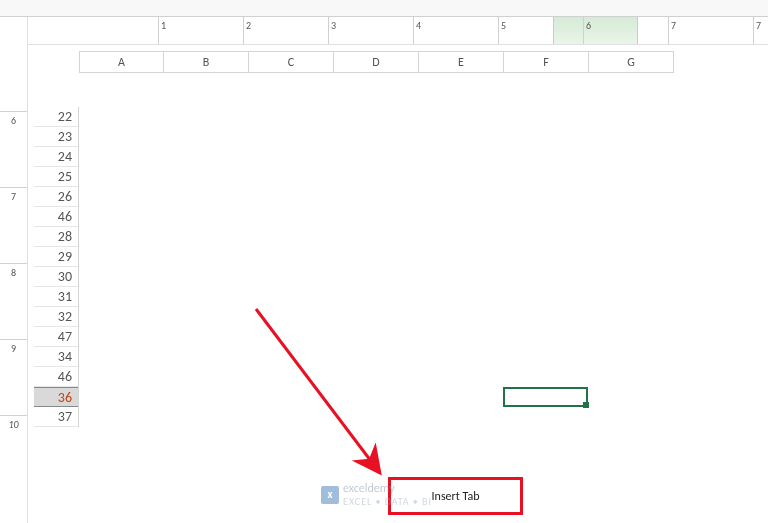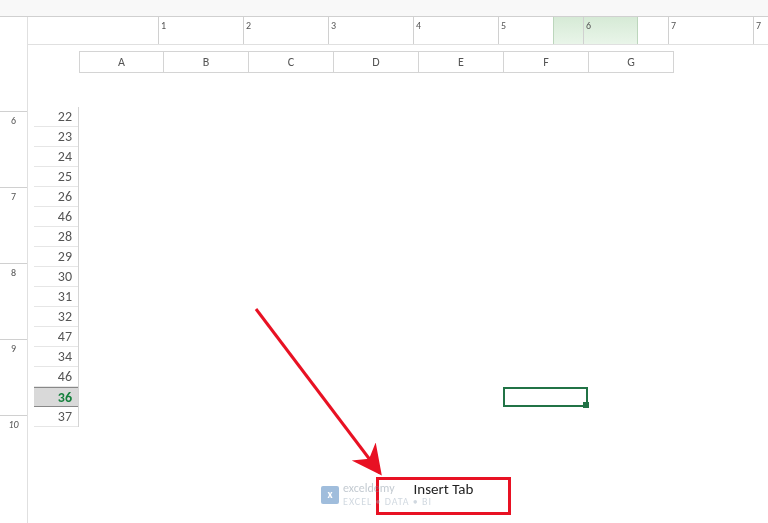--- a/index.html
+++ b/index.html
@@ -104,22 +104,22 @@
     display: flex;
     align-items: center;
     justify-content: flex-end;
     padding-right: 6px;
     font-size: 14px;
     color: #555;
     background: #fff;
   }
   .row-headers .row.sel {
     background: #d9d9d9;
-    color: #15803d;
-    font-weight: 700;
+    color: #c2410c;
+    font-weight: 400;
     border-top: 1px solid #888;
     border-bottom: 1px solid #888;
   }
   .grid-area {
     position: absolute;
     left: 45px;
     top: 56px;
     width: 595px;
     height: 340px;
     background: #fff;
@@ -134,24 +134,25 @@
     right: -3px; bottom: -3px;
     width: 6px; height: 6px;
     background: #217346;
   }
   
   .callout-box {
     position: absolute;
     border: 3px solid #e81123;
     background: transparent;
     display: flex;
-    align-items: flex-start;
+    align-items: center;
     justify-content: center;
-    font-size: 15px;
+    font-size: 12px;
     color: #222;
+    margin-left: 12px;
   }
   
   .arrow-svg {
     position: absolute;
     pointer-events: none;
   }
   
   .watermark {
     position: absolute;
     display: flex;

